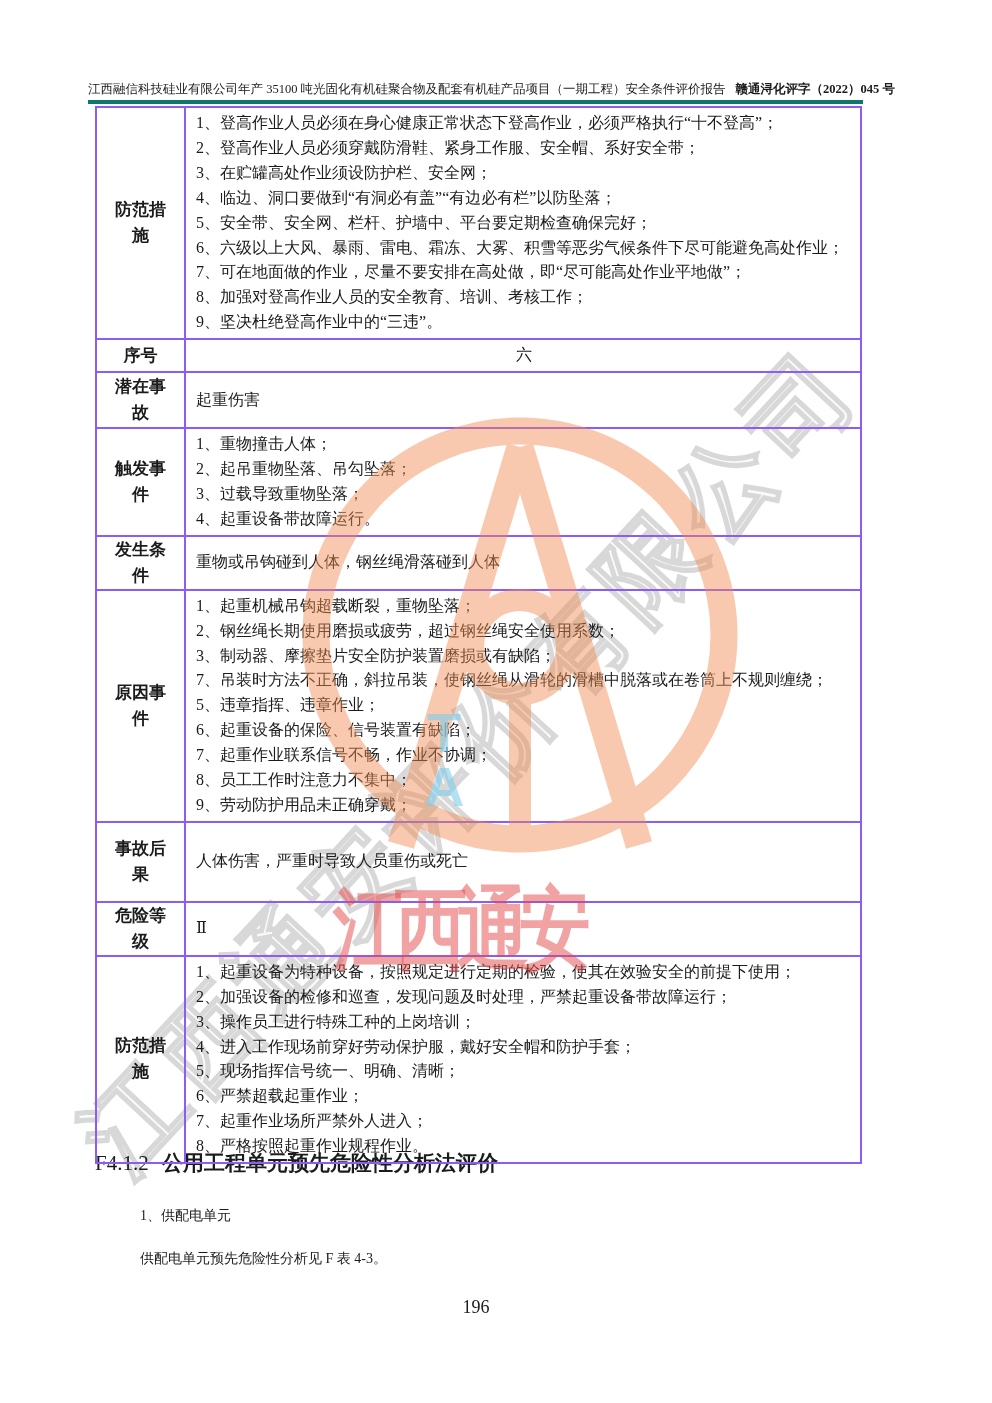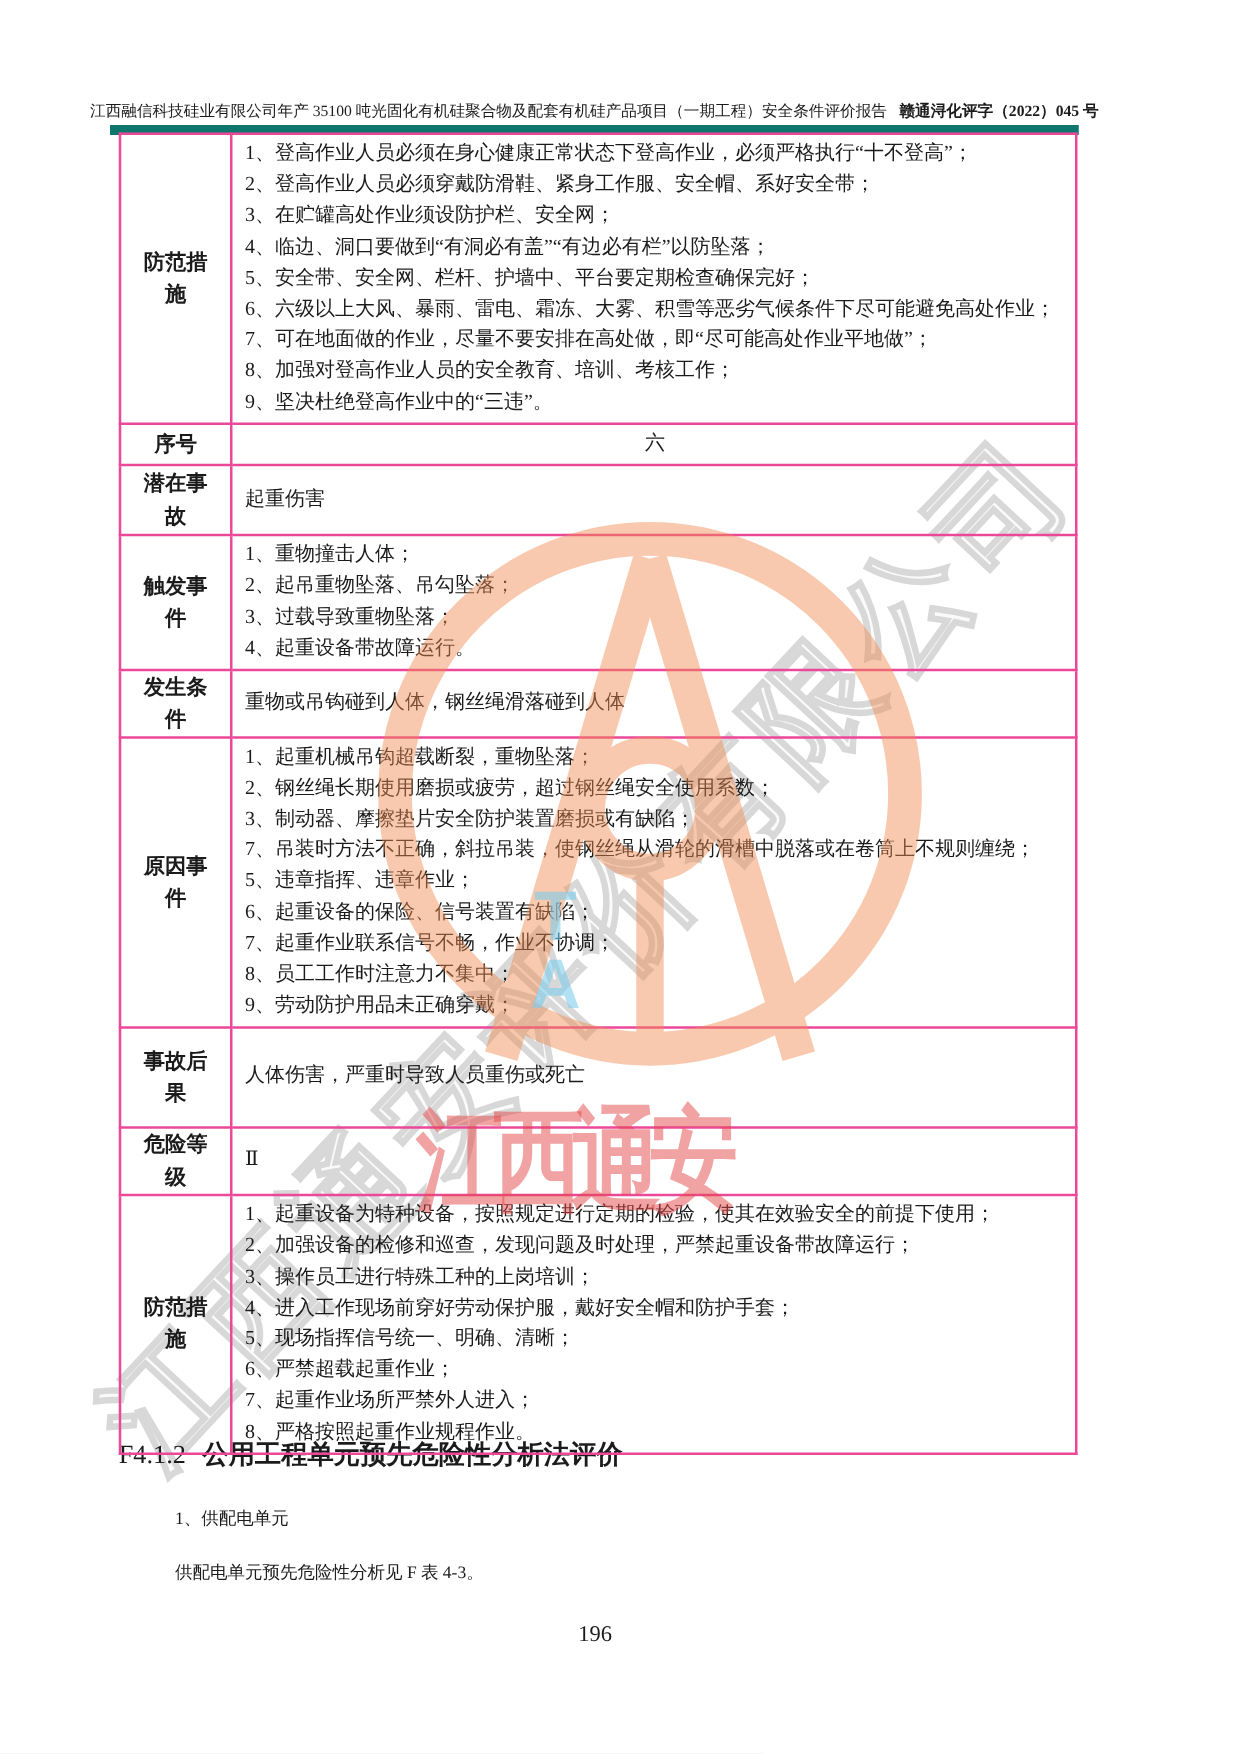--- a/index.html
+++ b/index.html
@@ -8,22 +8,22 @@
     width:992px;height:1403px;
     margin:0 auto;
     background:#ffffff;
     overflow:hidden;
     font-family:"Liberation Serif","DejaVu Serif",serif;
     color:#1b1b1b;
   }
   
   .doc-header{
     position:absolute;left:88px;top:82px;width:775px;
-    display:flex;justify-content:center;align-items:flex-end;
-    border-bottom:8px solid #0f766e;
+    display:flex;justify-content:flex-start;align-items:flex-end;
+    border-bottom:4px solid #0f766e;
     padding-bottom:3px;
     font-size:12.5px;line-height:15px;white-space:nowrap;
   }
   .doc-header .right{font-weight:bold;margin-left:10px;}
   
   .wm{position:absolute;pointer-events:none;user-select:none;}
   .wm-gray{
     left:470px;top:762px;
     transform:translate(-50%,-50%) rotate(-47deg);
     font-family:"Liberation Sans","DejaVu Sans",sans-serif;
@@ -50,21 +50,21 @@
     white-space:nowrap;
     z-index:2;
   }
   
   table.pha{
     position:absolute;left:95px;top:106px;width:767px;
     border-collapse:collapse;table-layout:fixed;
     z-index:1;background:transparent;
   }
   table.pha th,table.pha td{
-    border:2px solid #ec4899;
+    border:2px solid #8b5cf6;
     vertical-align:middle;
     background:transparent;
   }
   table.pha th{
     width:63px;padding:0 12px;
     font-family:"Liberation Sans","DejaVu Sans",sans-serif;
     font-weight:bold;font-size:17px;line-height:26px;
     text-align:center;word-break:break-all;border-radius:30px;
   }
   table.pha td{

